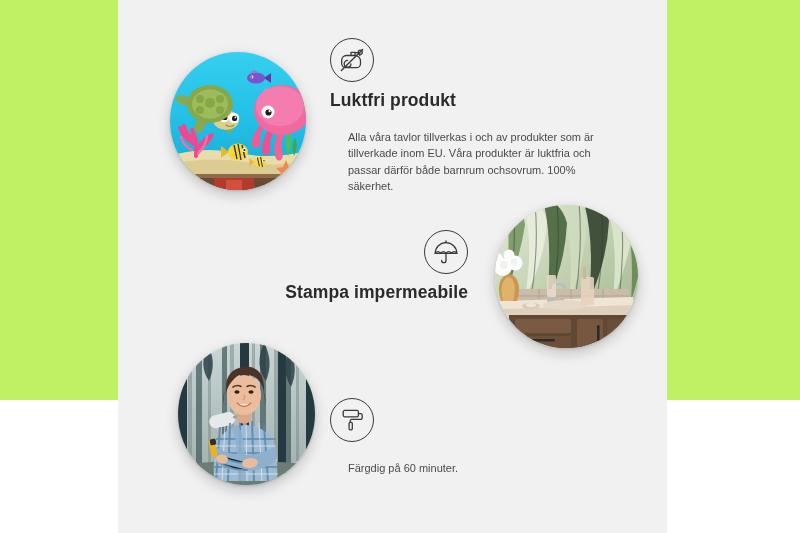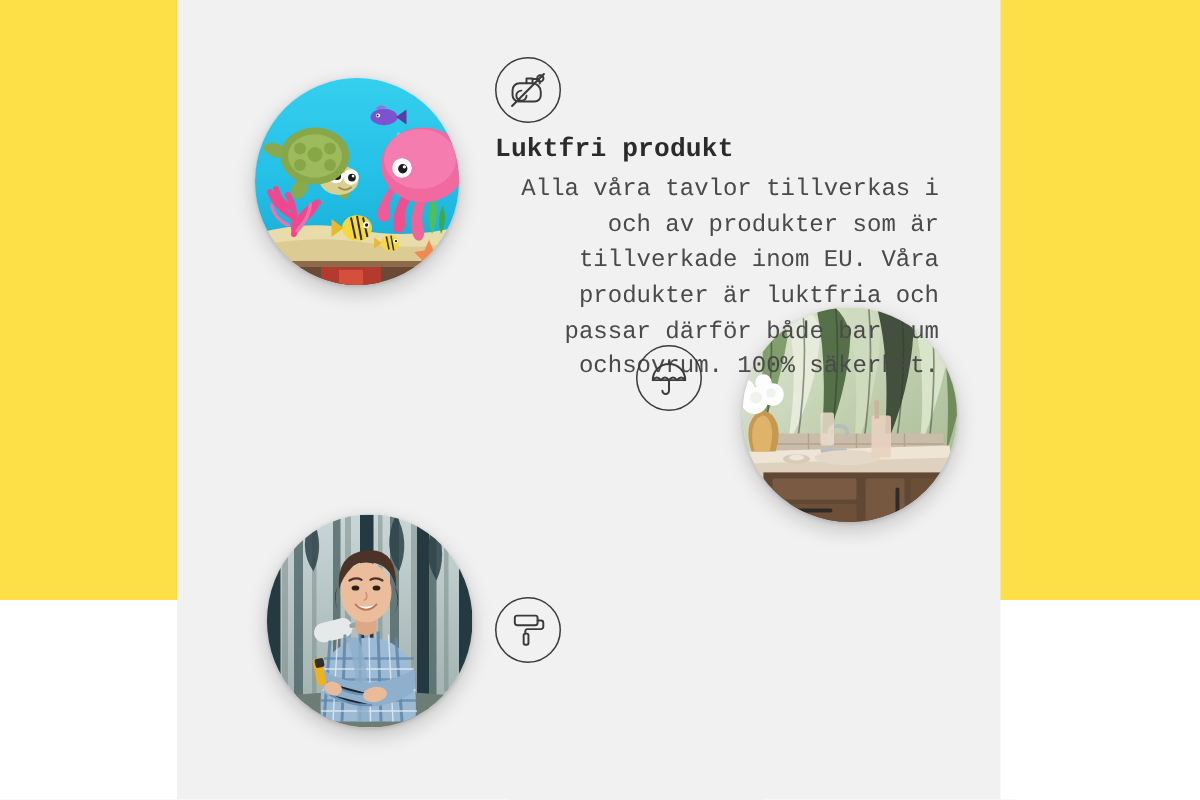--- a/index.html
+++ b/index.html
@@ -11,22 +11,21 @@
     height: 533px;
     background: #ffffff;
     font-family: "Liberation Sans", sans-serif;
     overflow: hidden;
   }
 
   .canvas {
     position: relative;
     width: 800px;
     height: 400px;
-    background: #fde047;
-    font-family: Liberation Mono, monospace;
+    background: #bef264;
   }
 
   
   .panel {
     position: absolute;
     left: 118px;
     top: 0px;
     width: 549px;
     height: 533px;
     background: #f1f1f1;
@@ -48,25 +47,24 @@
   }
   .feature-title {
     font-size: 17.5px;
     font-weight: 600;
     color: #2b2b2b;
     letter-spacing: .1px;
     margin: 8px 0 4px 0;
     line-height: 1.2;
   }
   .feature-body {
-    font-size: 16px;
+    font-size: 11px;
     color: #4a4a4a;
     line-height: 1.48;
-    margin: 0;
-    text-align: right;
+    margin: 18px;
   }
 
   
   #feature-odourless {
     left: 330px;
     top: 38px;
     width: 296px;
     text-align: left;
   }
   #feature-odourless .feature-icon { margin-left: 0; }
@@ -436,27 +434,29 @@
     <div class="feature-icon">
       <svg width="26" height="26" viewBox="0 0 26 26" xmlns="http://www.w3.org/2000/svg" aria-hidden="true">
         <g fill="none" stroke="#3a3a3a" stroke-width="1.3" stroke-linecap="round" stroke-linejoin="round">
           <path d="M2.2 14.4 a10.8 10.8 0 0 1 21.6 0 z"></path>
           <path d="M2.2 14.4 q2.7 -3.4 5.4 0 q2.7 -3.4 5.4 0 q2.7 -3.4 5.4 0 q2.7 -3.4 5.4 0"></path>
           <path d="M13 14.4 v7.1 a2.2 2.2 0 0 1 -4.4 0"></path>
           <path d="M13 3.6 v-1.8"></path>
         </g>
       </svg>
     </div>
+    <div class="feature-title">Stampa impermeabile</div>
   </div>
 
   <div class="feature" id="feature-assembly">
     <div class="feature-icon">
       <svg width="26" height="26" viewBox="0 0 26 26" xmlns="http://www.w3.org/2000/svg" aria-hidden="true">
         <g fill="none" stroke="#3a3a3a" stroke-width="1.3" stroke-linecap="round" stroke-linejoin="round">
           <rect x="4.2" y="3.4" width="15.2" height="6.4" rx="1.6"></rect>
           <path d="M19.4 6.6 h2.2 a1.6 1.6 0 0 1 1.6 1.6 v2.6 a1.6 1.6 0 0 1 -1.6 1.6 h-8.8 a1.6 1.6 0 0 0 -1.6 1.6 v1.4"></path>
           <rect x="10.1" y="15.4" width="3.2" height="7.4" rx="1.1"></rect>
         </g>
       </svg>
     </div>
+    <p class="feature-body">Färgdig på 60 minuter.</p>
   </div>
 
 </div>
 
 </body></html>

